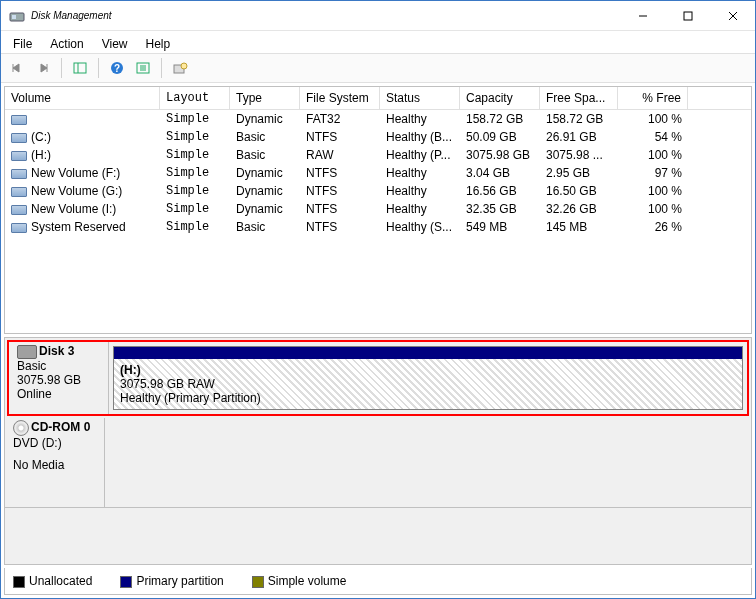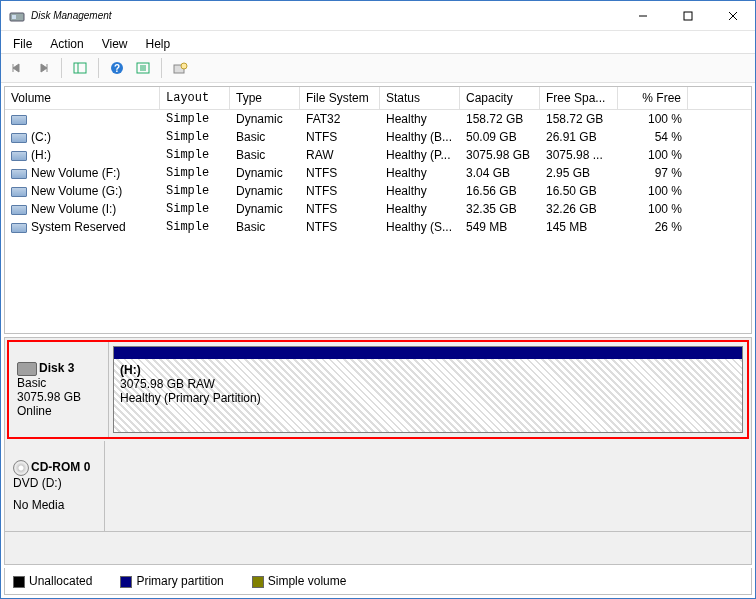--- a/index.html
+++ b/index.html
@@ -119,21 +119,21 @@
     flex-direction: column;
   }
   .disk-row {
     display: flex;
     border-bottom: 1px solid #c0c0c0;
     background: #f0f0f0;
   }
   .disk-row.highlight { border: 2px solid #ff0000; margin: 2px; }
   .disk-label {
     width: 100px;
-    padding: 19px 8px;
+    padding: 2px 8px;
     font-size: 12px;
     border-right: 1px solid #c0c0c0;
     background: #f0f0f0;
   }
   .disk-label .dname { font-weight: bold; }
   .disk-icon {
     width: 20px; height: 14px;
     display: inline-block;
     background: #a0a0a0;
     border: 1px solid #666;

